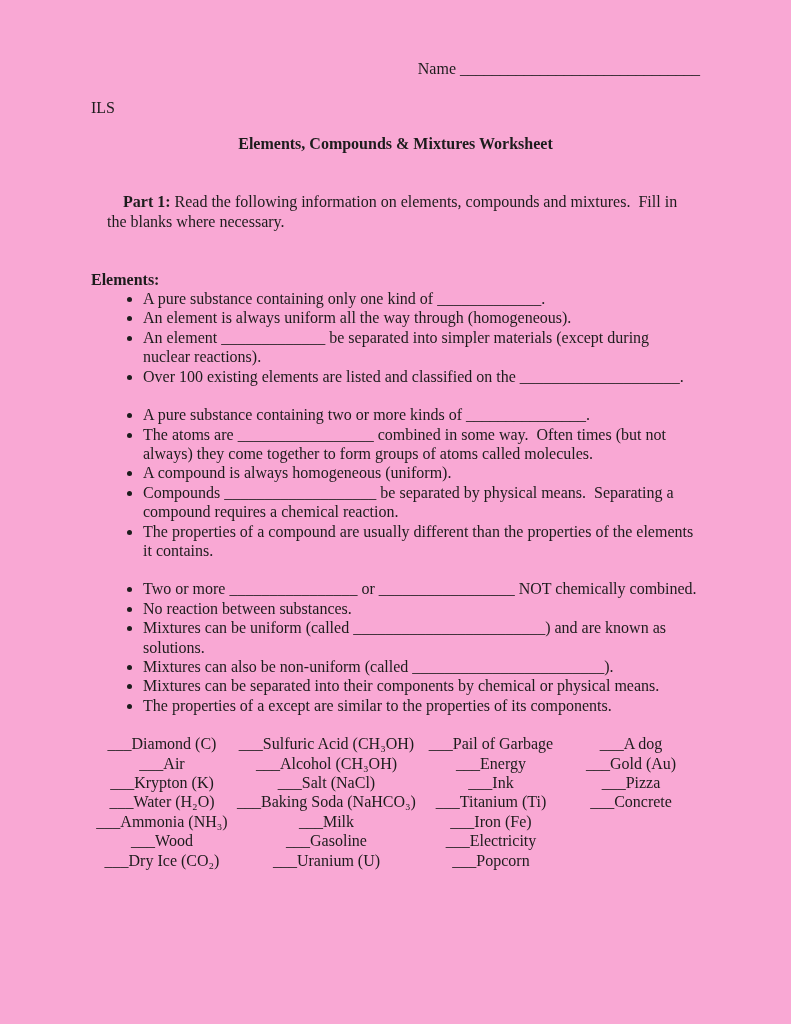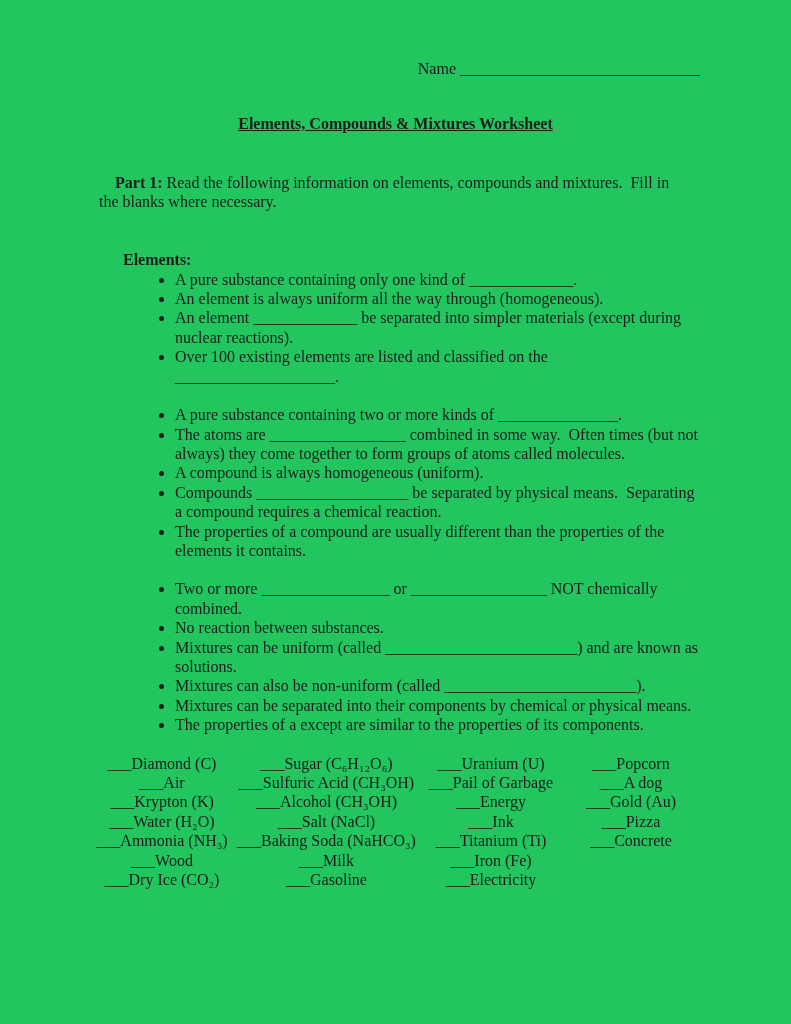--- a/index.html
+++ b/index.html
@@ -5,21 +5,21 @@
   html, body {
     margin: 0;
     padding: 0;
     background: #ffffff;
   }
   .page {
     position: relative;
     width: 791px;
     height: 1024px;
     margin: 0 auto;
-    background: #22c55e;
+    background: #f9a8d4;
     box-sizing: border-box;
     padding: 40px 91px 0 91px;
     font-family: "Liberation Serif", "DejaVu Serif", serif;
     font-size: 16px;
     line-height: 19.4px;
     color: #1c1c1c;
     overflow: hidden;
   }
   .t { white-space: pre-wrap; }
   .b { font-weight: bold; }
@@ -27,26 +27,25 @@
     text-align: right;
     white-space: pre;
   }
   .ils-row { text-align: left; }
   .title-row {
     text-align: center;
     margin-top: 16px;
   }
   .title-row .title-text {
     font-weight: bold;
-    text-decoration: underline;
   }
-  .part-head { margin: 8px; }
+  .part-head { margin: 16px; }
   .part-head.p1 { margin-top: 20px; }
   .part-head.p2 { margin-top: 24px; }
-  .section { margin-top: 19px; margin-left: 32px; }
+  .section { margin-top: 19px; }
   .sec-title { font-weight: bold; }
   ul.bullets {
     margin: 0;
     padding: 0 0 0 52px;
     list-style-type: disc;
   }
   ul.bullets li {
     white-space: pre-wrap;
     padding-left: 0;
   }
@@ -65,20 +64,23 @@
 </style>
 </head>
 <body>
 
 <div class="page">
 
   <div class="name-row">
     <span>Name </span><span>______________________________</span>
   </div>
 
+  <div class="ils-row">
+    <span>ILS</span>
+  </div>
 
   <div class="title-row">
     <span class="title-text">Elements, Compounds &amp; Mixtures Worksheet</span>
   </div>
 
   <p class="part-head p1 t">
     <span class="b">Part 1:</span><span> Read the following information on elements, compounds and mixtures.  Fill in the blanks where necessary.</span>
   </p>
 
   <div class="section">
@@ -115,21 +117,20 @@
 
   <div class="classify-grid">
     <div class="cell">___Diamond (C)</div>
     <div class="cell">___Air</div>
     <div class="cell">___Krypton (K)</div>
     <div class="cell">___Water (H₂O)</div>
     <div class="cell">___Ammonia (NH₃)</div>
     <div class="cell">___Wood</div>
     <div class="cell">___Dry Ice (CO₂)</div>
 
-    <div class="cell">___Sugar (C₆H₁₂O₆)</div>
     <div class="cell">___Sulfuric Acid (CH₃OH)</div>
     <div class="cell">___Alcohol (CH₃OH)</div>
     <div class="cell">___Salt (NaCl)</div>
     <div class="cell">___Baking Soda (NaHCO₃)</div>
 
     <div class="cell">___Milk</div>
     <div class="cell">___Gasoline</div>
     <div class="cell">___Uranium (U)</div>
     <div class="cell">___Pail of Garbage</div>
     <div class="cell">___Energy</div>

